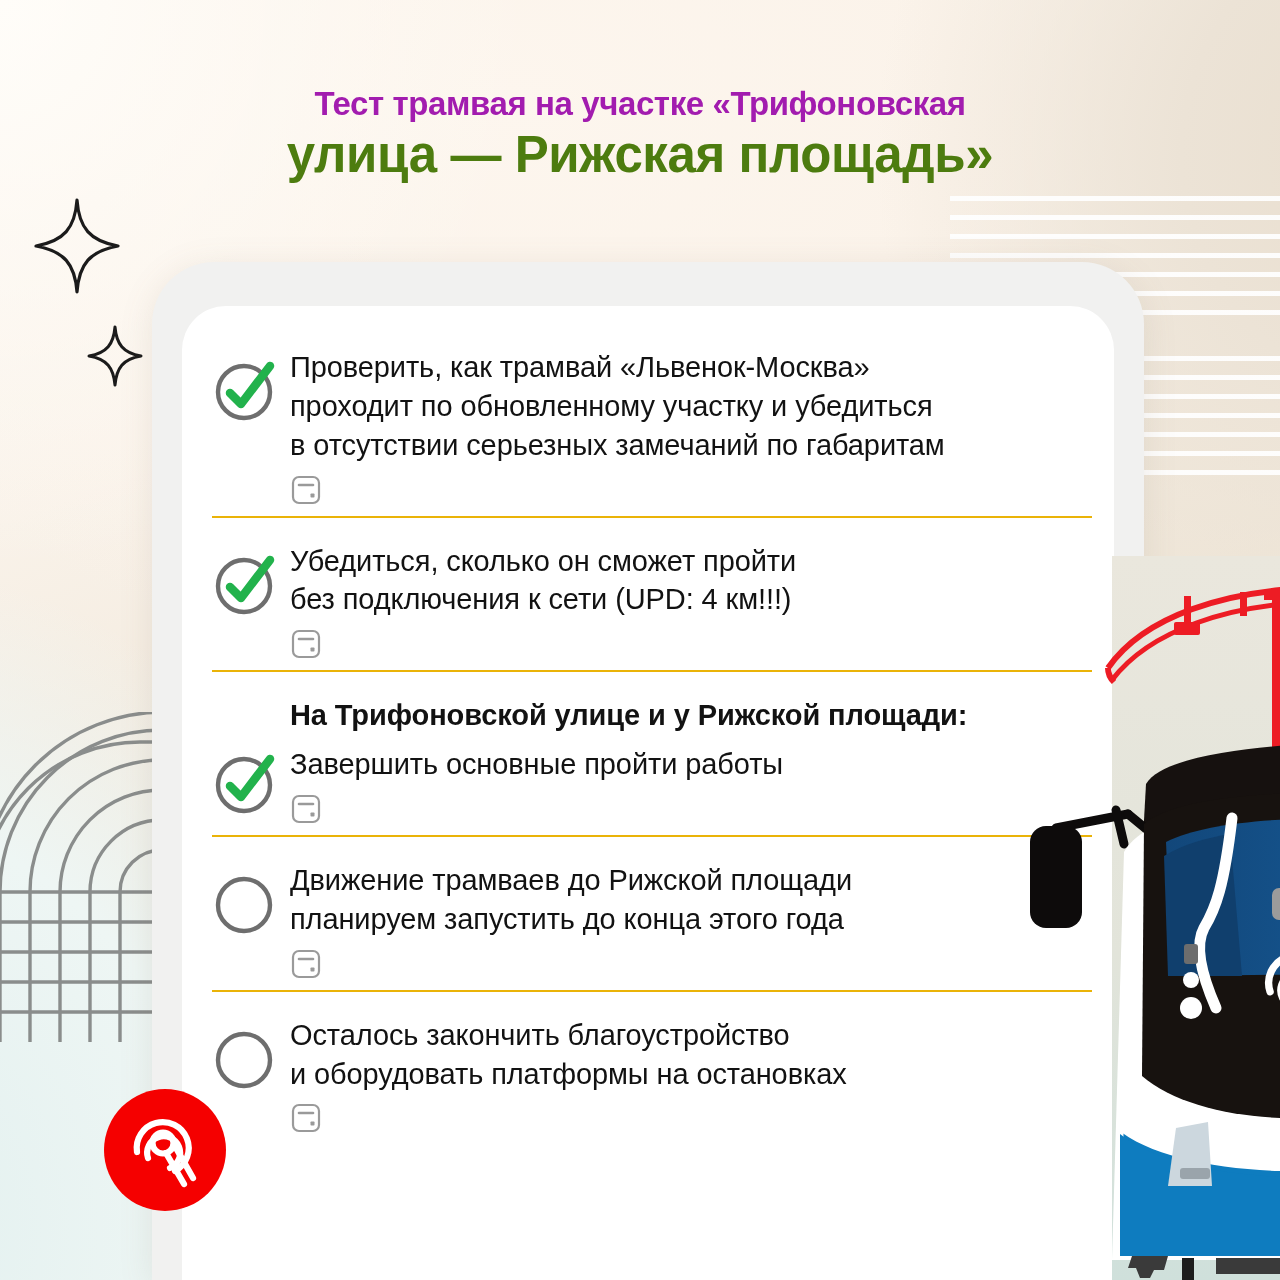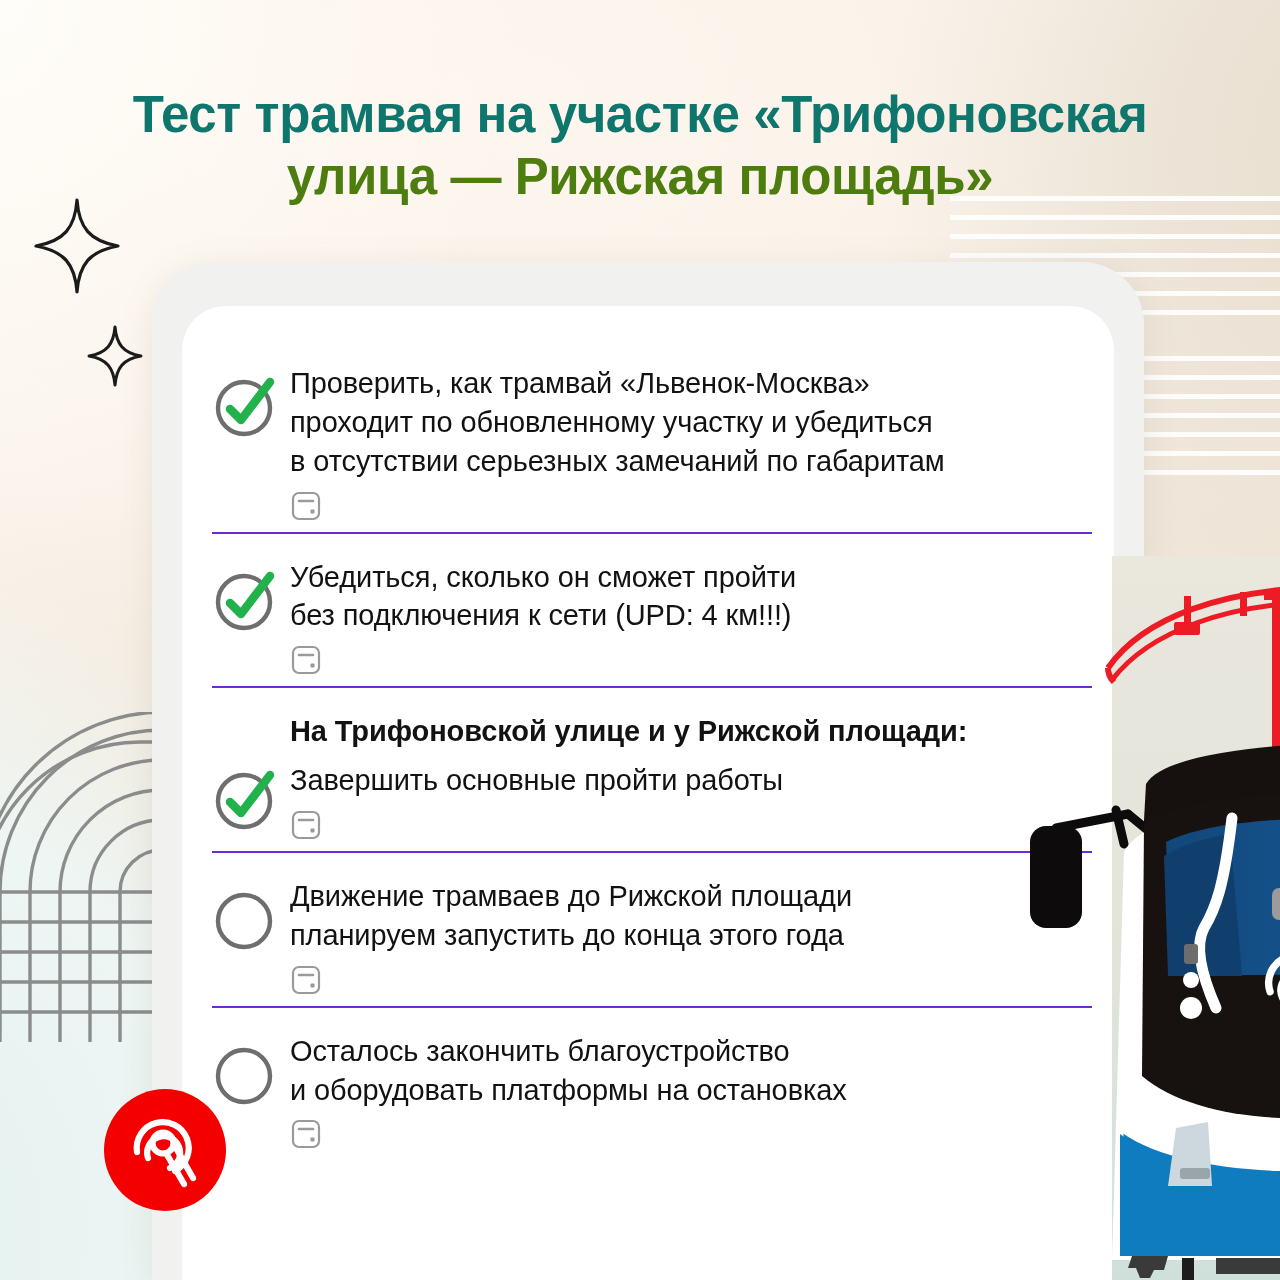--- a/index.html
+++ b/index.html
@@ -54,27 +54,27 @@
     border-radius:62px 62px 0 0;
     box-shadow:0 6px 34px rgba(120,105,90,0.13);
   }
   .card-inner{
     position:absolute;left:182px;top:306px;width:932px;height:974px;
     background:#ffffff;
     border-radius:44px 44px 0 0;
   }
 
   .list{
-    position:absolute;left:212px;top:340px;width:880px;
+    position:absolute;left:212px;top:324px;width:880px;
   }
   .row{
     position:relative;
     padding:18px 0 10px 0;
   }
-  .row + .row{border-top:2px solid #6d28d9;}
+  .row + .row{border-top:2px solid #eab308;}
   .row-inner{display:flex;align-items:flex-start;}
 
   .mark{
     position:relative;width:70px;min-width:70px;height:70px;margin-right:8px;
     margin-top:12px;
   }
   .mark svg{position:absolute;left:0;top:0;display:block;}
 
   .content{flex:1;padding-top:6px;}
   .grouphead{
@@ -144,21 +144,21 @@
       <path d="M45 4 C47 32 58 45 86 50 C58 55 47 68 45 96 C43 68 32 55 4 50 C32 45 43 32 45 4 Z" stroke="#1b1b1b" stroke-width="3.2" fill="none" stroke-linejoin="round"></path>
     </svg>
   </div>
   <div class="sparkle" style="left:86px;top:324px;">
     <svg width="58" height="64" viewBox="0 0 58 64" fill="none">
       <path d="M29 3 C30.5 20 37 29 55 32 C37 35 30.5 44 29 61 C27.5 44 21 35 3 32 C21 29 27.5 20 29 3 Z" stroke="#1b1b1b" stroke-width="3" fill="none" stroke-linejoin="round"></path>
     </svg>
   </div>
 
   <div style="position:absolute;left:60px;top:84px;width:1160px;text-align:center;">
-    <div style="font-size:51px;font-weight:bold;color:#0f766e;line-height:1.22;letter-spacing:-0.4px;">Тест трамвая на участке «Трифоновская</div>
+    <div style="font-size:33px;font-weight:bold;color:#a21caf;line-height:1.22;letter-spacing:-0.4px;">Тест трамвая на участке «Трифоновская</div>
     <div style="font-size:51px;font-weight:bold;color:#4d7c0f;line-height:1.22;letter-spacing:-0.4px;">улица — Рижская площадь»</div>
   </div>
 
   <div class="card-outer"></div>
   <div class="card-inner"></div>
 
   <div class="list">
 
     <div class="row">
       <div class="row-inner">

